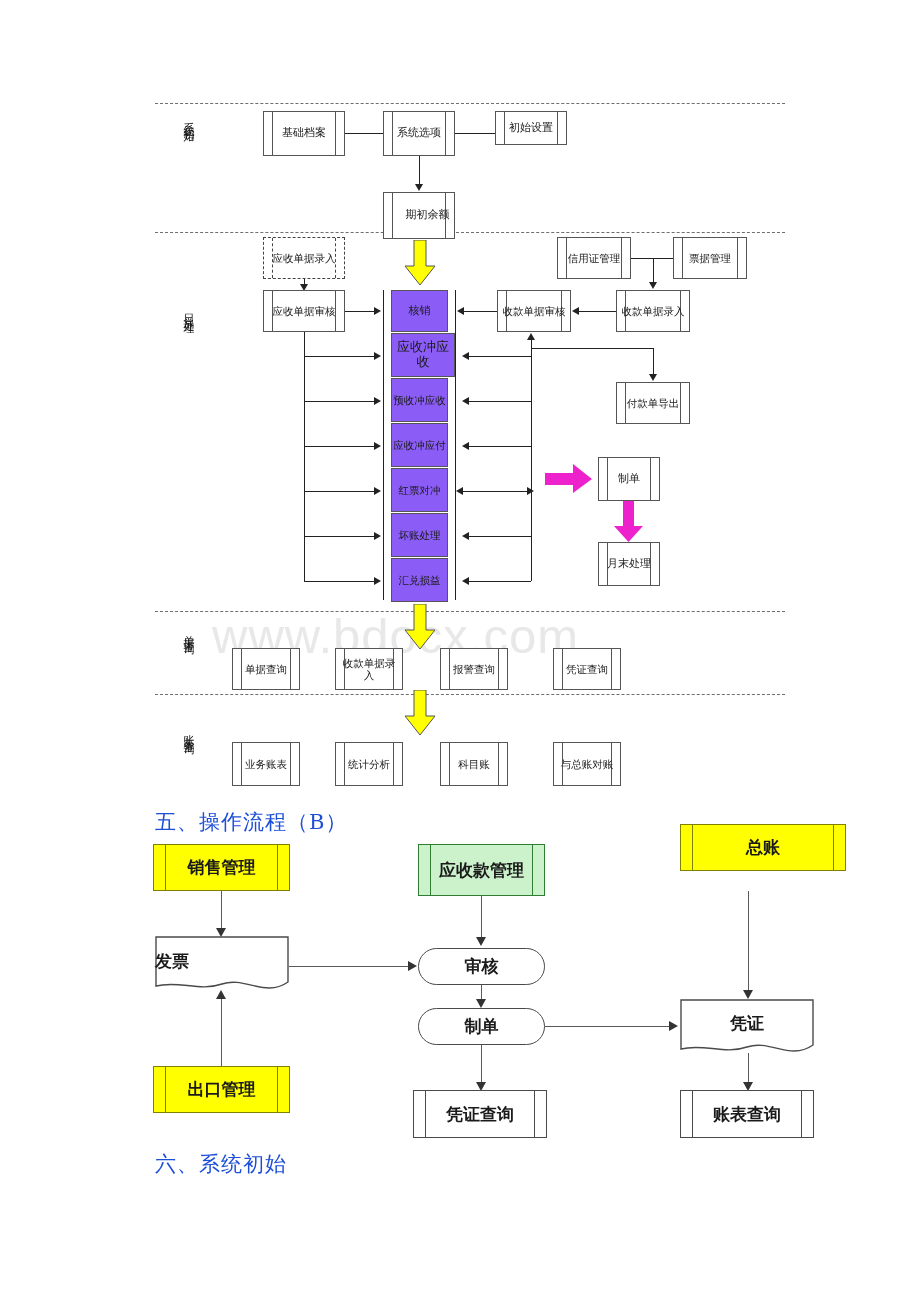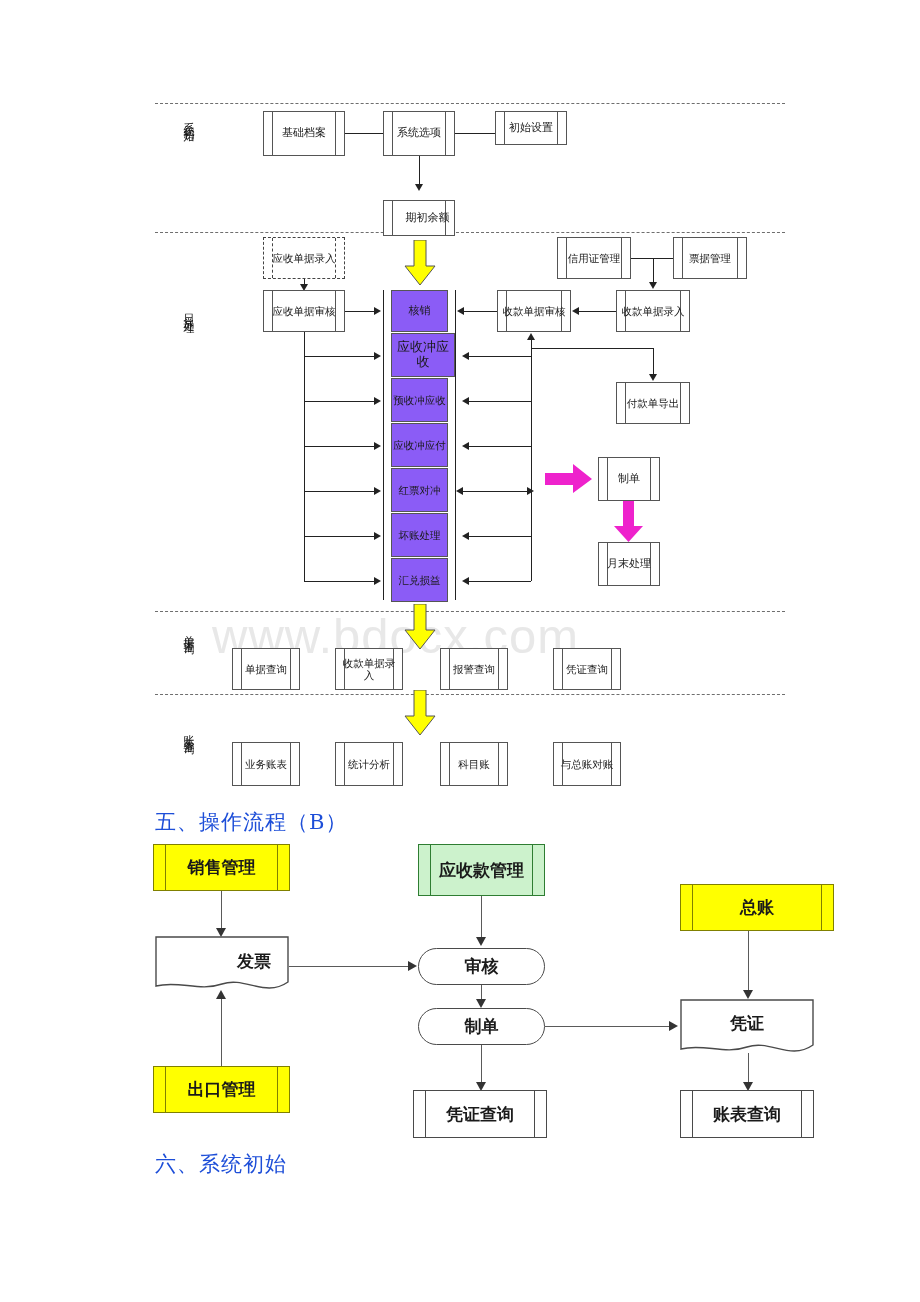--- a/index.html
+++ b/index.html
@@ -119,21 +119,21 @@
       <span class="bar-l"></span>
       <span class="bar-r"></span>
       <span class="txt">初始设置</span>
     </div>
 
     <div class="hline" style="left:345px;top:133px;width:38px;"></div>
     <div class="hline" style="left:455px;top:133px;width:40px;"></div>
 
     <div class="vline" style="left:419px;top:156px;height:30px;"></div>
     <div class="ahead ah-down" style="left:415px;top:184px;"></div>
-    <div class="fbox" style="left:383px;top:200px;width:72px;height:36px;font-size:11px;padding-left:17px;">
+    <div class="fbox" style="left:383px;top:192px;width:72px;height:47px;font-size:11px;padding-left:17px;">
       <span class="bar-l"></span>
       <span class="bar-r"></span>
       <span class="txt">期初余额</span>
     </div>
 
     <svg class="block-arrow" style="left:404px;top:240px;" width="32" height="46" viewBox="0 0 32 46">
       <polygon points="10,0 22,0 22,26 31,26 16,45 1,26 10,26" fill="#ffff00" stroke="#555" stroke-width="1"></polygon>
     </svg>
 
     <div class="fbox dashed" style="left:263px;top:237px;width:82px;height:42px;font-size:10.5px;">
@@ -326,34 +326,34 @@
       <span>应收款管理</span>
     </div>
 
     <div class="cbox" style="left:153px;top:844px;width:137px;height:47px;background:#ffff00;
                 border:1.4px solid #808000;font-size:17px;">
       <span class="bar-l" style="border-left:1.4px solid #808000;"></span>
       <span class="bar-r" style="border-left:1.4px solid #808000;"></span>
       <span>销售管理</span>
     </div>
 
-    <div class="cbox" style="left:680px;top:884px;width:154px;height:47px;background:#ffff00;
+    <div class="cbox" style="left:680px;top:824px;width:166px;height:47px;background:#ffff00;
                 border:1.4px solid #808000;font-size:17px;">
       <span class="bar-l" style="border-left:1.4px solid #808000;"></span>
       <span class="bar-r" style="border-left:1.4px solid #808000;"></span>
       <span>总账</span>
     </div>
 
     <div class="gline" style="left:221px;top:891px;height:41px;"></div>
     <div class="ahead gah-down" style="left:216px;top:928px;"></div>
 
     <svg class="docshape" style="left:155px;top:936px;" width="134" height="60" viewBox="0 0 134 60">
       <path d="M1,1 L133,1 L133,46 C110,62 90,40 67,48 C44,56 24,44 1,50 Z" fill="#ffffff" stroke="#4a4a4a" stroke-width="1.4"></path>
     </svg>
-    <div class="abs" style="left:155px;top:950px;width:116px;text-align:right;font-size:17px;font-weight:bold;z-index:4;">发票</div>
+    <div class="abs" style="left:155px;top:950px;width:116px;text-align:left;font-size:17px;font-weight:bold;z-index:4;">发票</div>
 
     <div class="cbox" style="left:153px;top:1066px;width:137px;height:47px;background:#ffff00;
                 border:1.4px solid #808000;font-size:17px;">
       <span class="bar-l" style="border-left:1.4px solid #808000;"></span>
       <span class="bar-r" style="border-left:1.4px solid #808000;"></span>
       <span>出口管理</span>
     </div>
 
     <div class="gline" style="left:221px;top:996px;height:70px;"></div>
     <div class="ahead gah-up" style="left:216px;top:990px;"></div>

